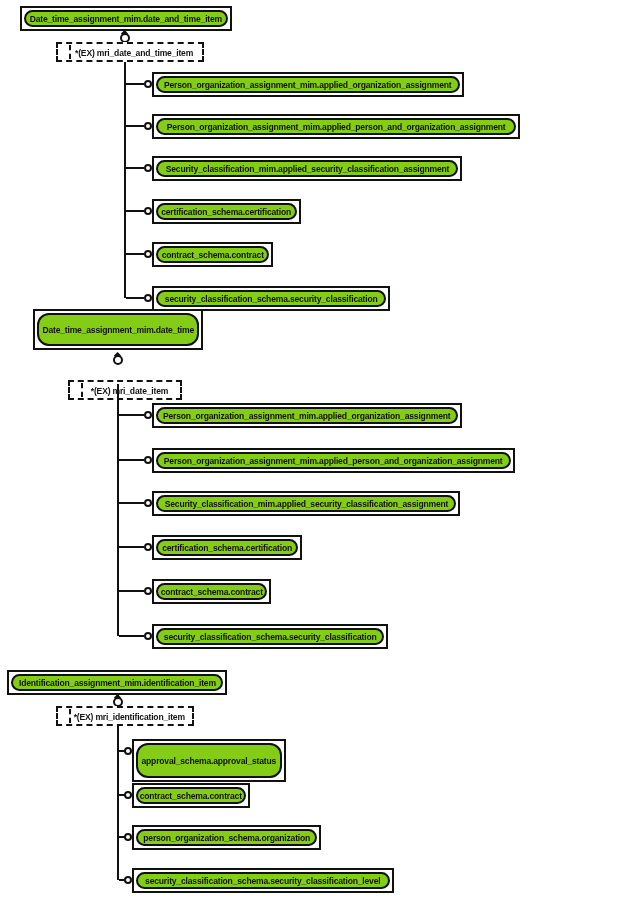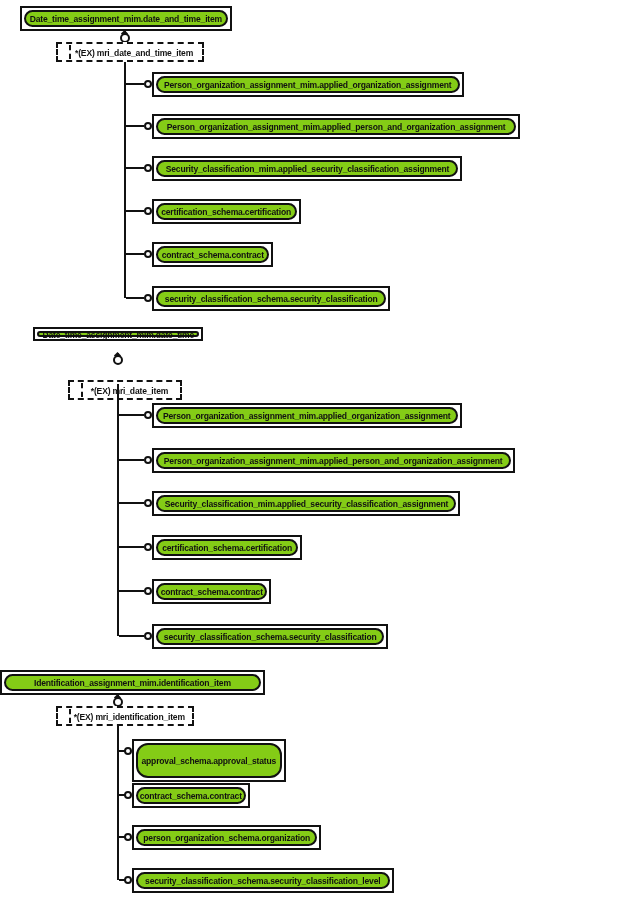--- a/index.html
+++ b/index.html
@@ -98,21 +98,21 @@
     <div class="hline" style="left:126px;top:297px;width:18px"></div>
     <div class="dot" style="left:144px;top:294px"></div>
     <div class="node" style="left:152px;top:286px;width:238px;height:25px">
       <div class="inner">
           <span class="lbl">security_classification_schema.security_classification</span>
         </div>
     </div>
   </div>
 
   <div>
-    <div class="node" style="left:33px;top:327px;width:170px;height:14px">
+    <div class="node" style="left:33px;top:309px;width:170px;height:41px">
       <div class="inner">
         <span class="lbl">Date_time_assignment_mim.date_time</span>
       </div>
     </div>
     <div class="vline" style="left:117px;top:353px;height:4px"></div>
     <div class="diamond" style="left:115px;top:353px"></div>
     <div class="dot bigdot" style="left:113px;top:355px"></div>
     <div class="dashedbox" style="left:68px;top:380px;width:114px;height:20px">
       <span class="tick"></span>
       <span class="lbl">*(EX) mri_date_item</span>
@@ -162,21 +162,21 @@
     <div class="hline" style="left:119px;top:635px;width:25px"></div>
     <div class="dot" style="left:144px;top:632px"></div>
     <div class="node" style="left:152px;top:624px;width:236px;height:25px">
       <div class="inner">
           <span class="lbl">security_classification_schema.security_classification</span>
         </div>
     </div>
   </div>
 
   <div>
-    <div class="node" style="left:0;top:670px;width:265px;height:25px">
+    <div class="node" style="left:7px;top:670px;width:220px;height:25px">
       <div class="inner">
         <span class="lbl">Identification_assignment_mim.identification_item</span>
       </div>
     </div>
     <div class="vline" style="left:117px;top:695px;height:4px"></div>
     <div class="diamond" style="left:115px;top:695px"></div>
     <div class="dot bigdot" style="left:113px;top:697px"></div>
     <div class="dashedbox" style="left:56px;top:706px;width:138px;height:20px">
       <span class="tick"></span>
       <span class="lbl">*(EX) mri_identification_item</span>

